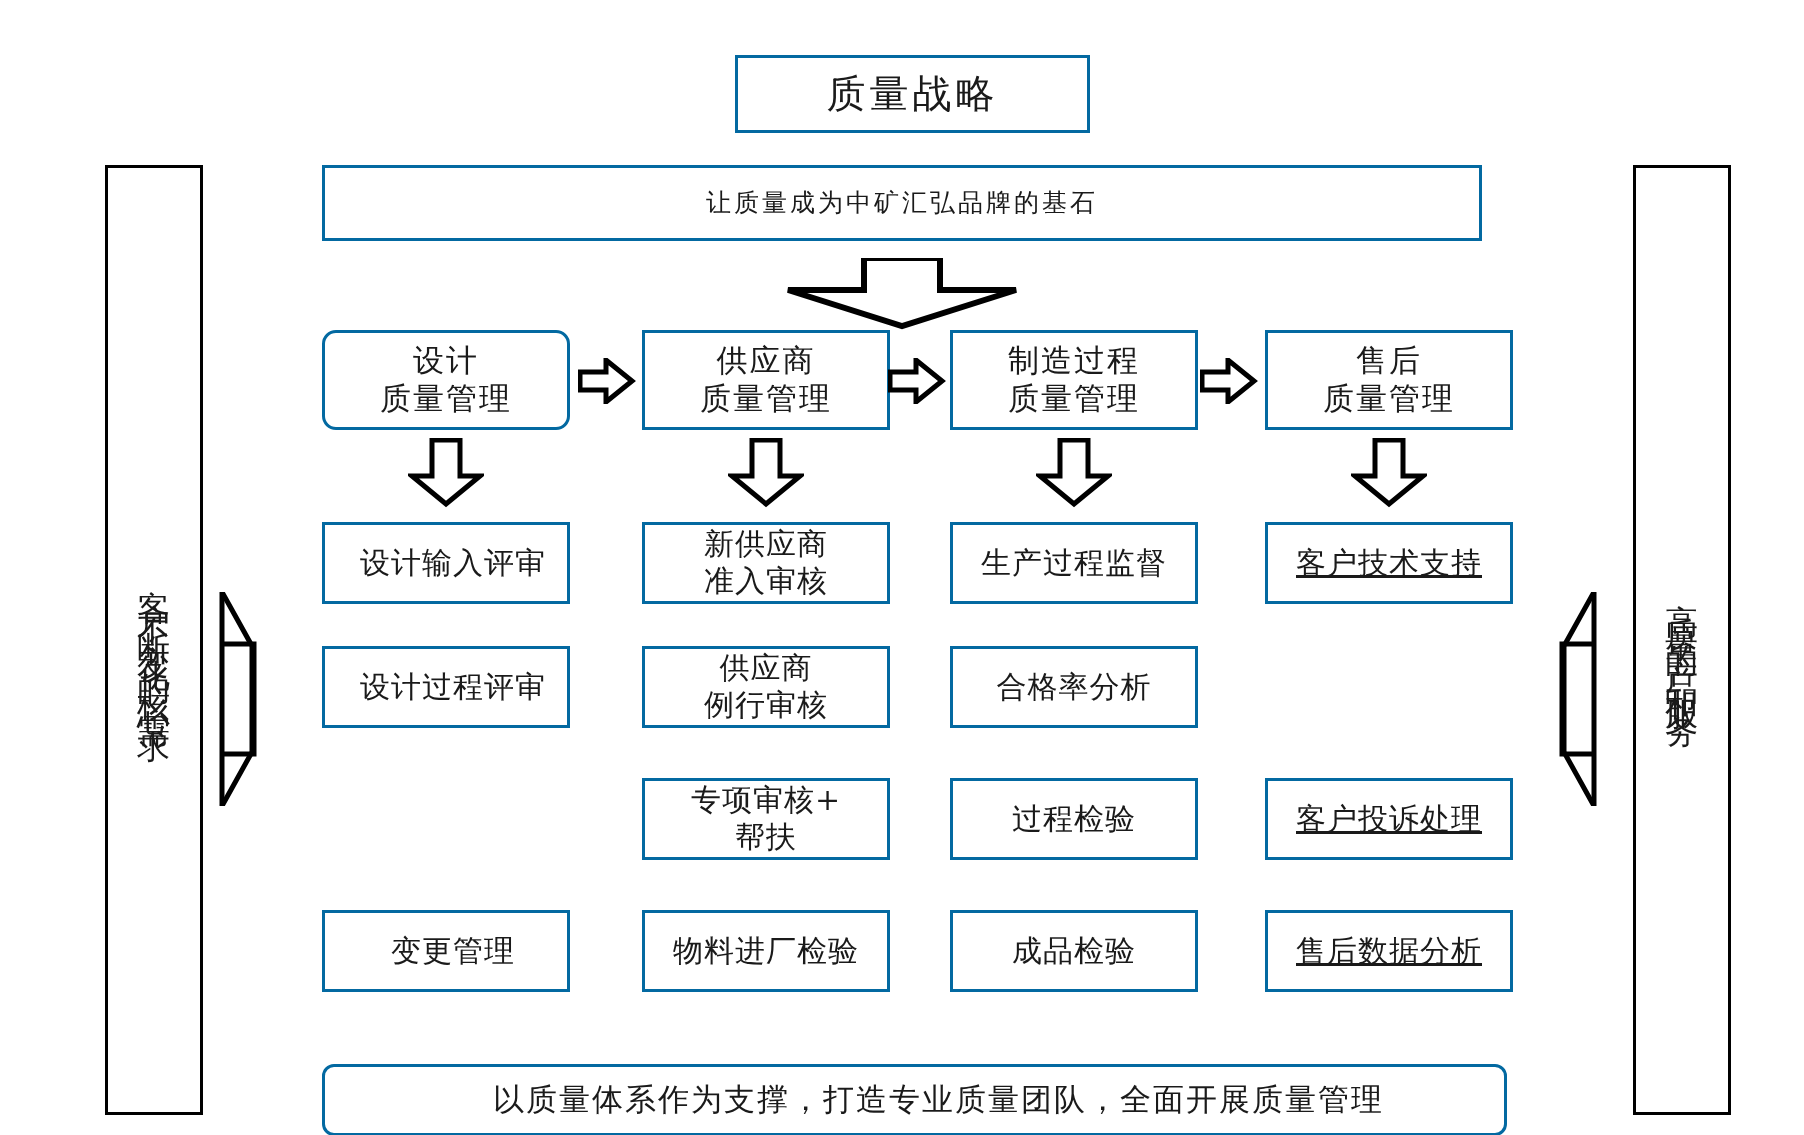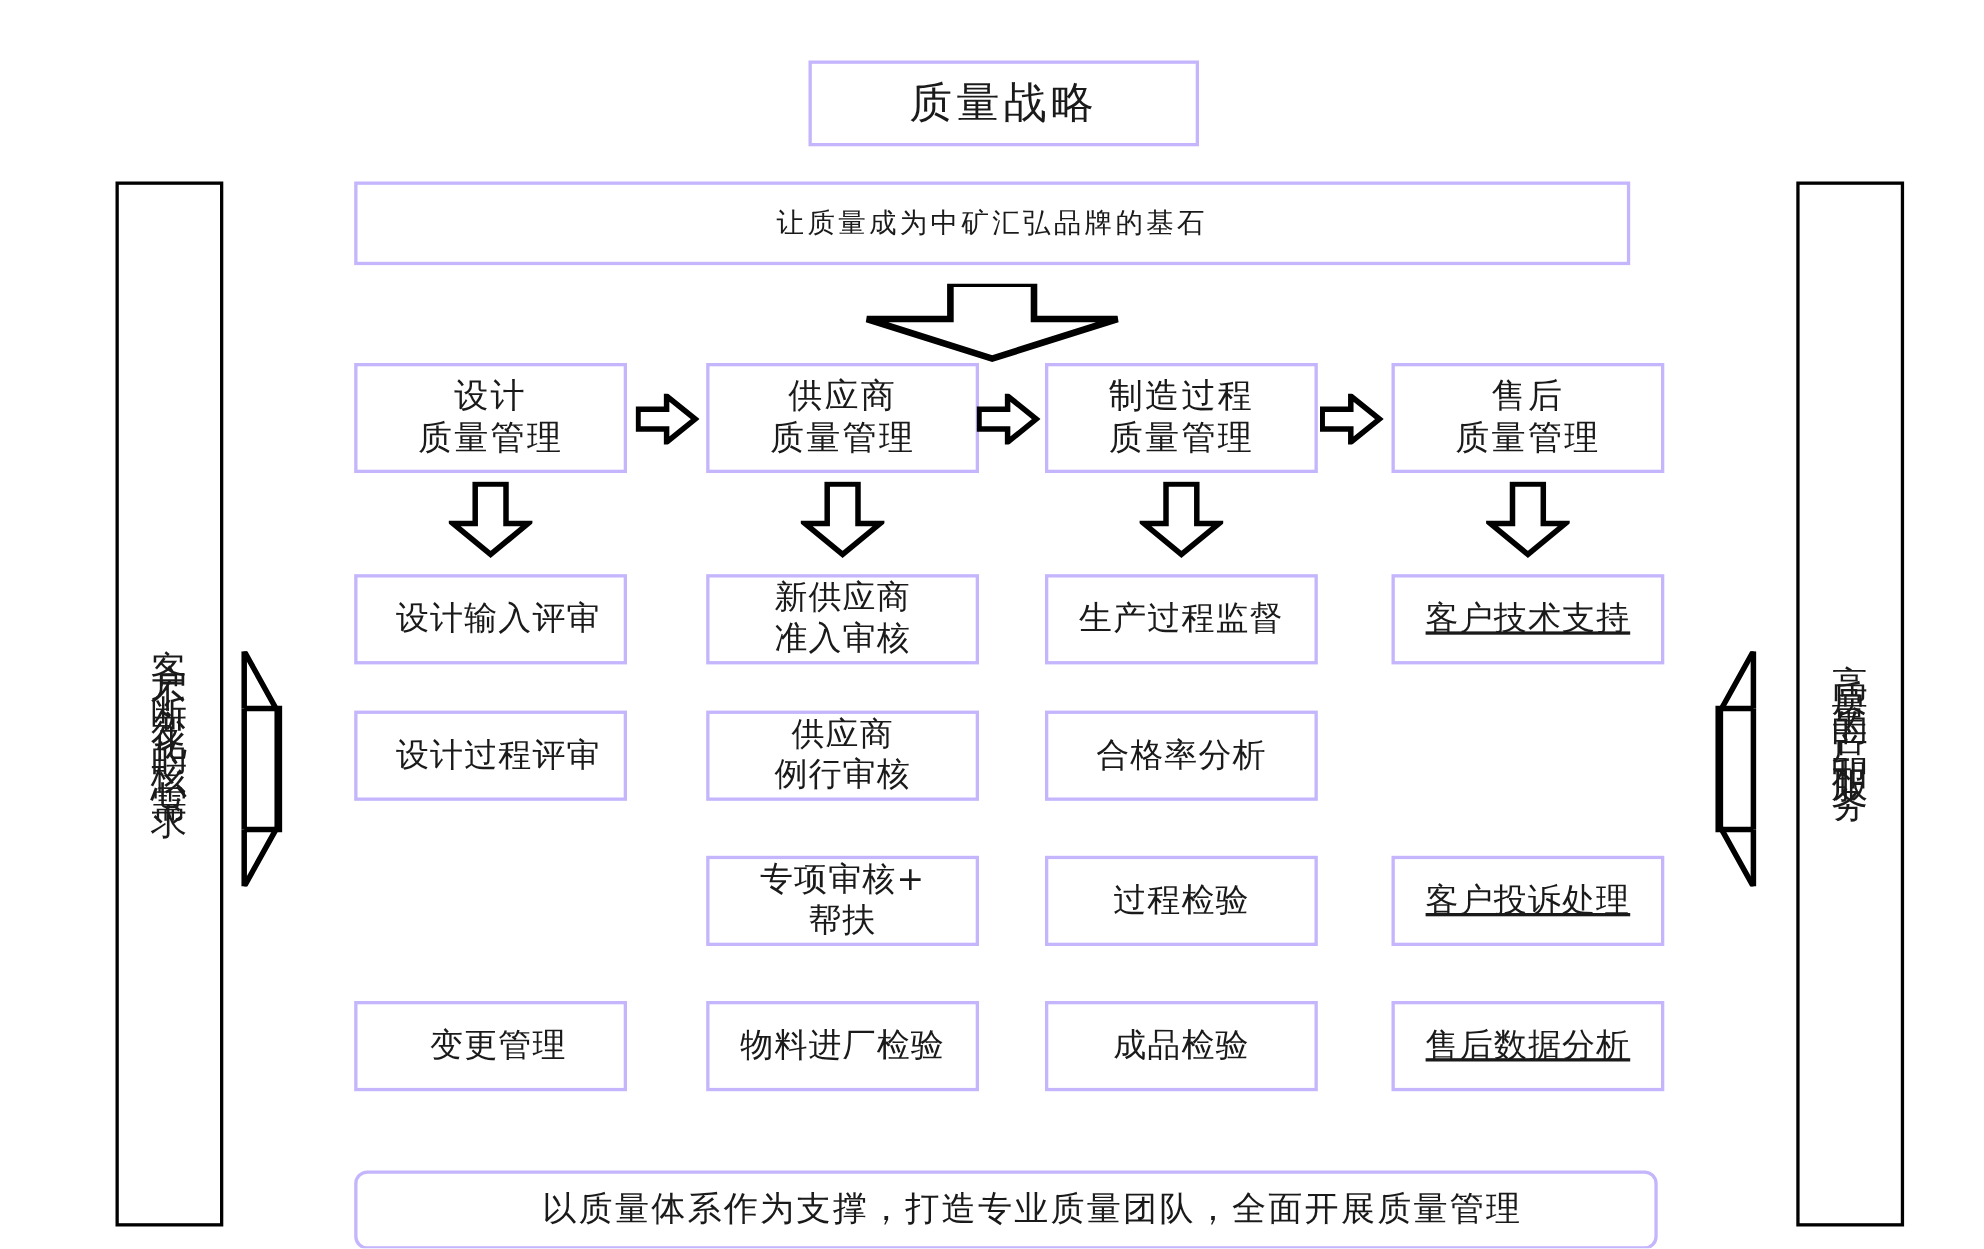--- a/index.html
+++ b/index.html
@@ -16,21 +16,21 @@
     width: 1804px;
     height: 1135px;
     background: #ffffff;
     overflow: hidden;
   }
 
   
   .box {
     position: absolute;
     box-sizing: border-box;
-    border: 3px solid #c4b5fd;
+    border: 3px solid #0369a1;
     background: #ffffff;
     display: flex;
     align-items: center;
     justify-content: center;
     text-align: center;
     line-height: 1.22;
     white-space: pre-line;
     font-family: "DejaVu Serif", "Liberation Serif", serif;
   }
 
@@ -88,21 +88,21 @@
   }
 
   
   .stage-box {
     top: 330px;
     height: 100px;
     width: 248px;
     font-size: 31px;
     letter-spacing: 2px;
   }
-  #stage-0 { left: 322px; }
+  #stage-0 { left: 322px; border-radius: 14px; }
   #stage-1 { left: 642px; }
   #stage-2 { left: 950px; }
   #stage-3 { left: 1265px; }
 
   
   .item-box {
     width: 248px;
     height: 82px;
     font-size: 30px;
     letter-spacing: 1px;

